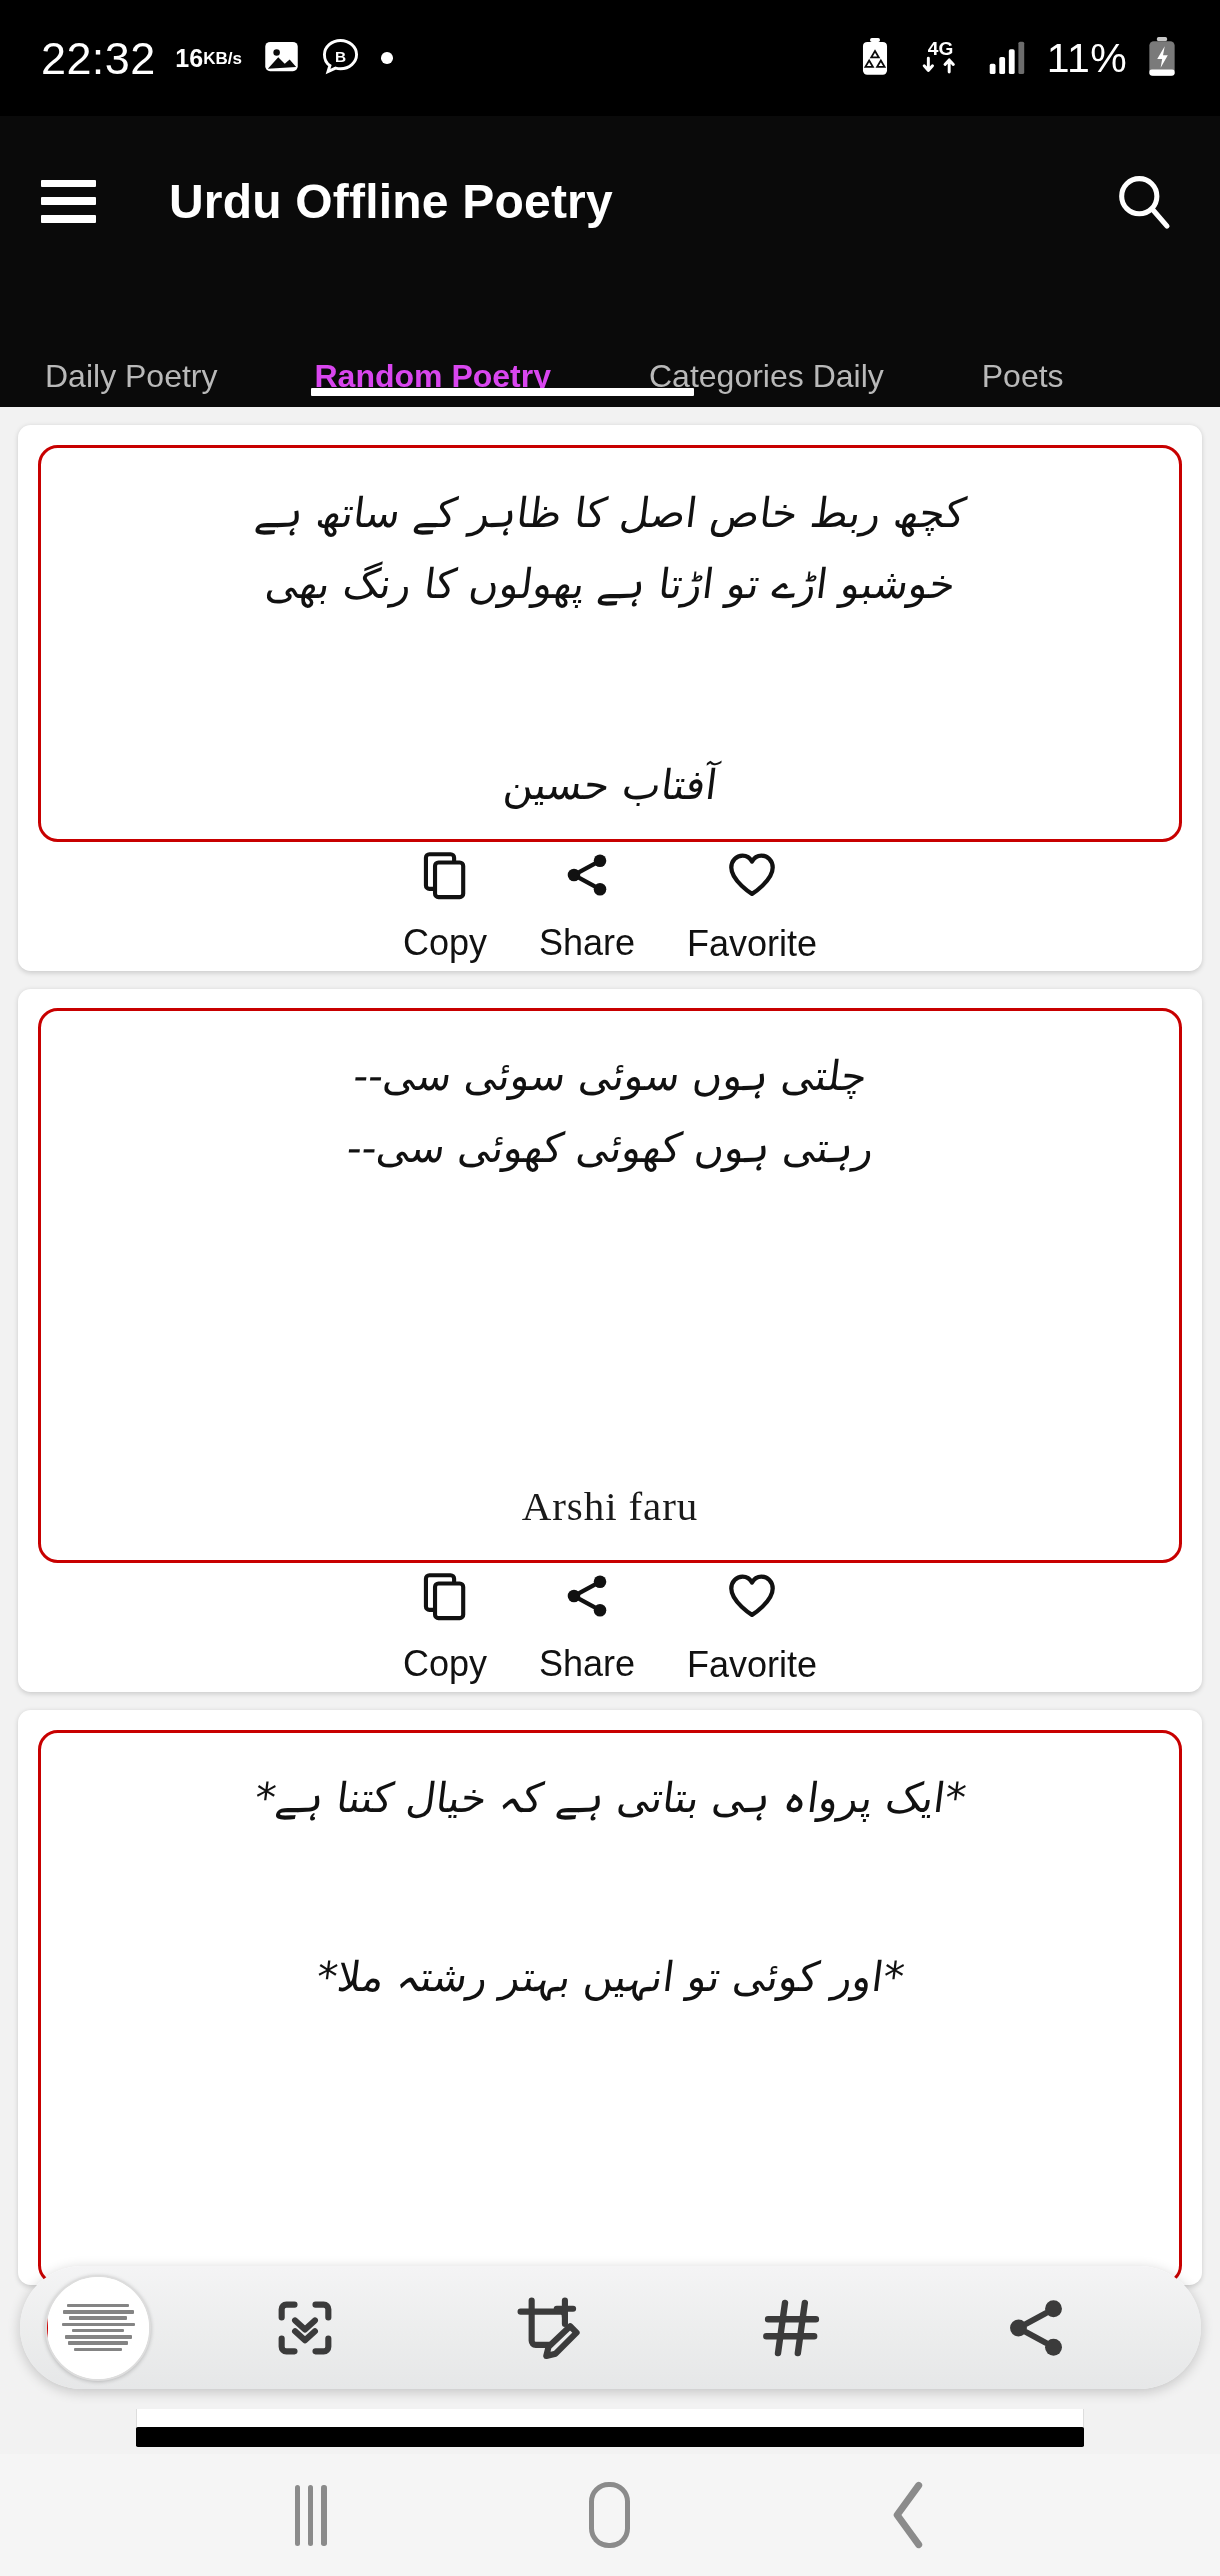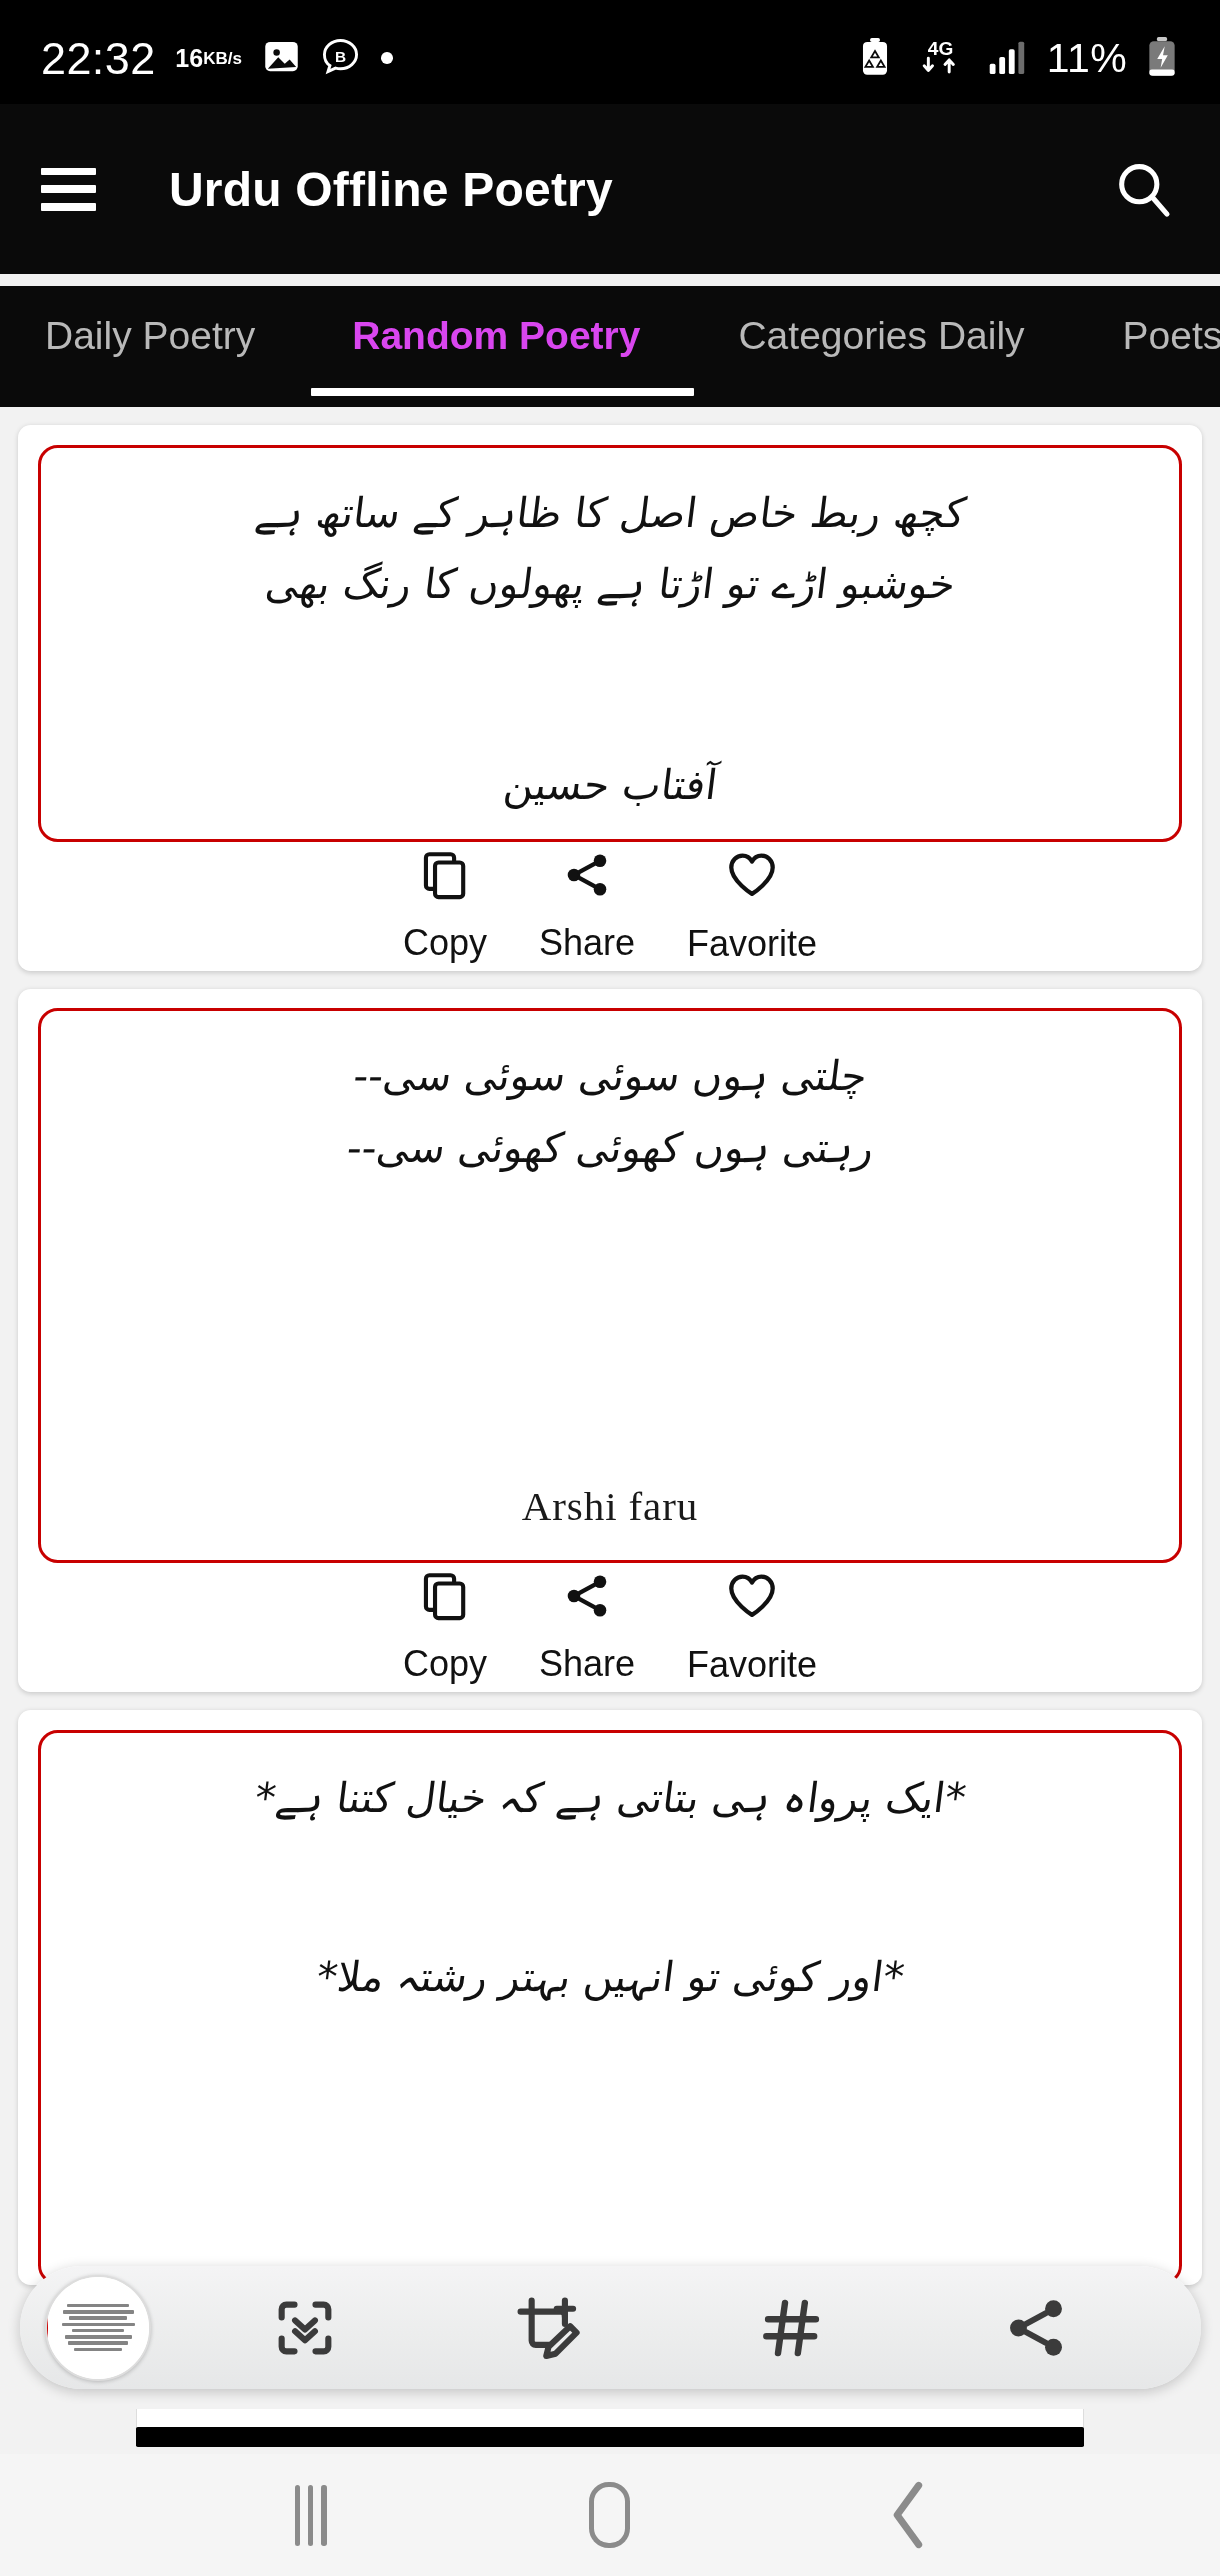--- a/index.html
+++ b/index.html
@@ -23,43 +23,44 @@
   .sb-net .n1{ font-size:25px; font-weight:700; }
   .sb-net .n2{ font-size:17px; font-weight:700; margin-top:1.8px; }
   .sb-spacer{ flex:1; }
   .sb-right{ display:flex; align-items:center; gap:18px; }
   .sb-batt-pct{ font-size:41px; font-weight:400; letter-spacing:0.4px; }
   .ic{ display:block; }
   .dot-ic{ width:11.6px; height:11.6px; border-radius:50%; background:#fff; }
 
   
   .appbar{
-    position:absolute; left:0; top:104px; width:1220px; height:170px;
+    position:absolute; left:0; top:116px; width:1220px; height:170px;
     background:#0a0a0a; display:flex; align-items:center; padding:0 41px;
   }
   .hamburger{ width:55px; height:43px; display:flex; flex-direction:column;
      justify-content:space-between; cursor:pointer; }
   .hamburger span{ display:block; height:7.2px; background:#fff; border-radius:0.9px; }
   .apptitle{
     color:#fff; font-size:48px; font-weight:700; margin-left:73px;
     letter-spacing:0.2px; white-space:nowrap;
   }
   .searchbtn{ margin-left:auto; width:72px; height:72px; display:flex;
      align-items:center; justify-content:center; }
 
   
   .tabs{
     position:absolute; left:0; top:286px; width:1220px; height:121px;
     background:#0a0a0a; display:flex; align-items:flex-start;
     padding-top:23px; overflow:hidden;
   }
   .tab{
-    position:relative; color:#b9b9b9; font-size:39px; font-weight:500;
+    position:relative; color:#b9b9b9; font-size:32px; font-weight:500;
     white-space:nowrap; height:97px; display:flex; align-items:flex-start;
     padding-top:5.4px;
+    margin-top:44px;
   }
   .tab.t0{ margin-left:45px; }
   .tab.t1{ margin-left:97px; color:#d946ef; font-weight:700; }
   .tab.t2{ margin-left:98px; }
   .tab.t3{ margin-left:98px; }
   .tab-underline{
     position:absolute; left:311px; top:388px; width:383px; height:8px;
     background:#fff; border-radius:0.9px;
   }
 

